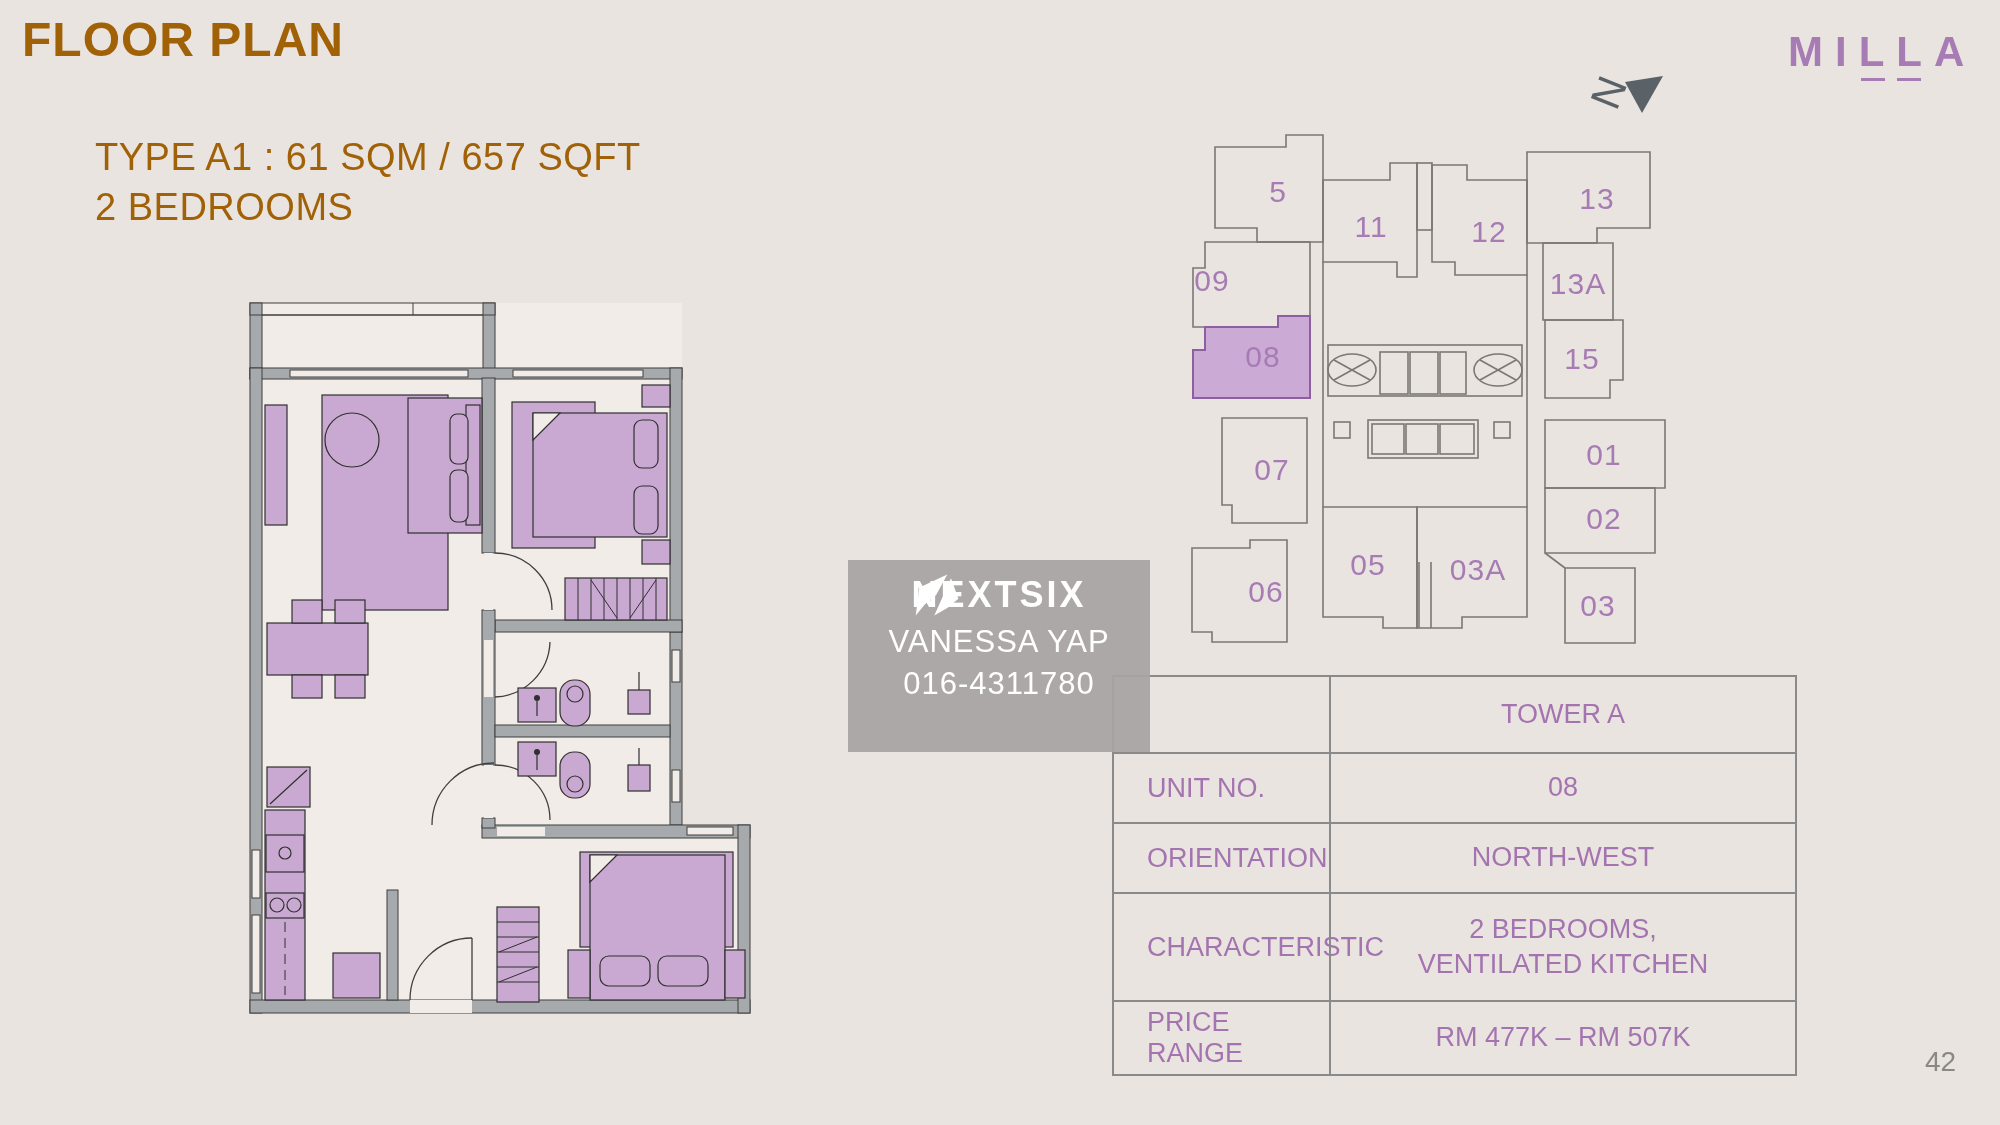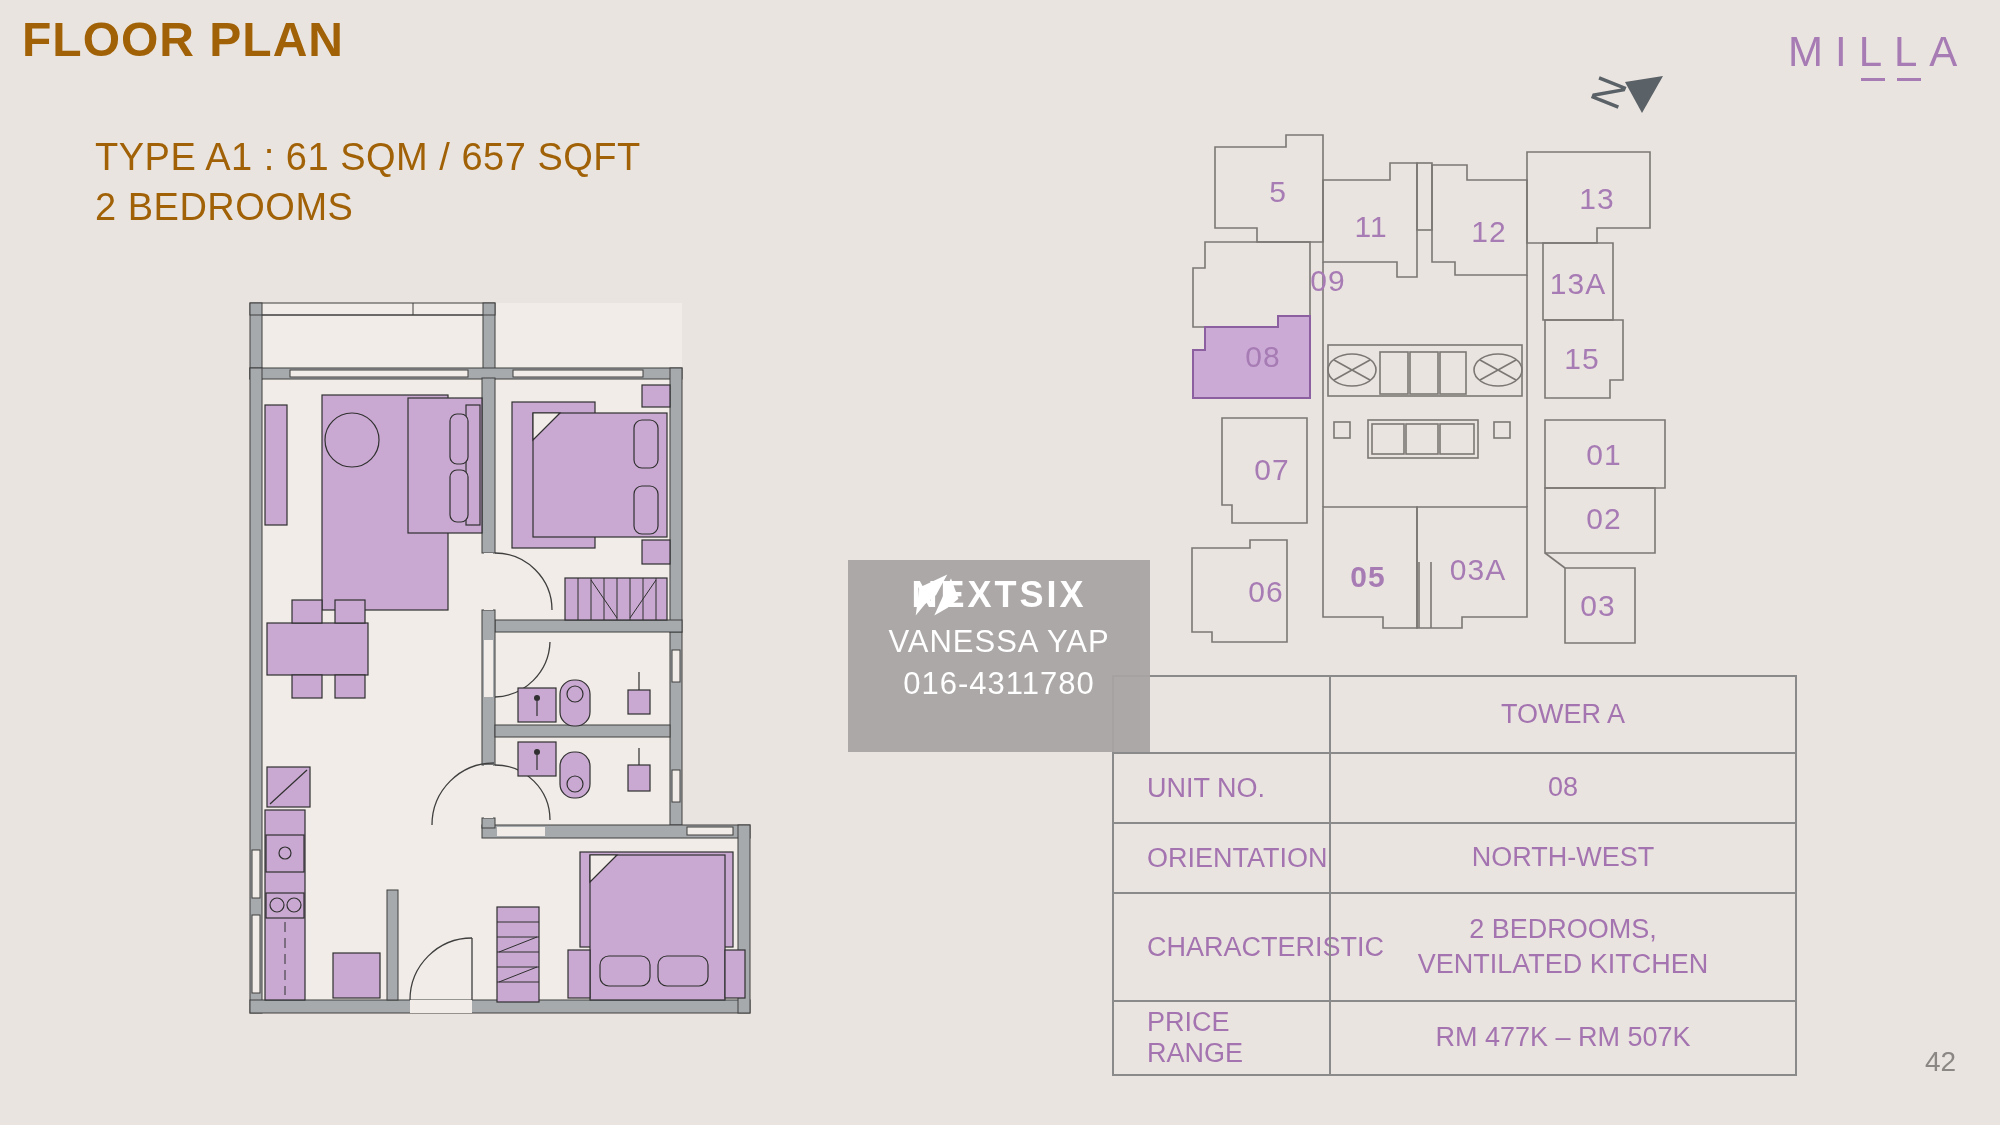--- a/index.html
+++ b/index.html
@@ -14,21 +14,21 @@
     left:22px;top:12px;font-size:48px;font-weight:bold;letter-spacing:1px;
     color:#a16207;
   }
   #subtitle{
     left:95px;top:132px;font-size:38px;color:#a16207;line-height:1.32;
     letter-spacing:0.5px;
   }
   
   #brand-logo{
     left:1788px;top:28px;width:180px;height:60px;color:#A77BB4;
-    font-size:42px;letter-spacing:12px;font-weight:400;
+    font-size:42px;letter-spacing:12px;font-weight:700;
   }
   #brand-logo .lbar{position:absolute;height:3px;width:24px;background:#A77BB4;top:50px;}
   
   #watermark{
     left:848px;top:560px;width:302px;height:192px;
     background:rgba(167,164,162,0.93);color:#fff;z-index:5;
     display:flex;flex-direction:column;align-items:center;
   }
   #watermark .logo-row{display:flex;align-items:center;margin-top:14px;gap:10px;}
   #watermark .agency{font-size:36px;font-weight:bold;letter-spacing:3px;}
@@ -117,29 +117,29 @@
     <line x1="1419" y1="562" x2="1419" y2="628"></line>
       <line x1="1431" y1="562" x2="1431" y2="628"></line>
   </g>
   <polygon points="1278,316 1310,316 1310,398 1193,398 1193,350 1205,350 1205,327 1278,327" fill="#CBABD6" stroke="#8B5FA0" stroke-width="2"></polygon>
 </svg>
 <div id="unit-labels">
     <span class="unit-label" style="left: 1278px; top: 192px;">5</span>
     <span class="unit-label" style="left: 1371px; top: 227px;">11</span>
     <span class="unit-label" style="left: 1489px; top: 232px;">12</span>
     <span class="unit-label" style="left: 1597px; top: 199px;">13</span>
-    <span class="unit-label" style="left: 1328px; top: 281px;">09</span>
+    <span class="unit-label" style="left: 1212px; top: 281px;">09</span>
     <span class="unit-label" style="left: 1578px; top: 284px;">13A</span>
     <span class="unit-label" style="left: 1263px; top: 357px;">08</span>
     <span class="unit-label" style="left: 1582px; top: 359px;">15</span>
     <span class="unit-label" style="left: 1272px; top: 470px;">07</span>
     <span class="unit-label" style="left: 1604px; top: 455px;">01</span>
     <span class="unit-label" style="left: 1604px; top: 519px;">02</span>
     <span class="unit-label" style="left: 1266px; top: 592px; text-align: right;">06</span>
-    <span class="unit-label" style="left: 1368px; top: 577px; font-weight: bold;">05</span>
+    <span class="unit-label" style="left: 1368px; top: 565px;">05</span>
     <span class="unit-label" style="left: 1478px; top: 570px; text-align: center;">03A</span>
     <span class="unit-label" style="left: 1598px; top: 606px;">03</span>
   </div>
 
 <svg id="floor-plan" style="left:225px;top:295px" width="545" height="725" viewBox="225 295 545 725">
 
   <rect x="250" y="303" width="432" height="710" fill="#F1ECE7"></rect>
   <rect x="682" y="825" width="68" height="188" fill="#F1ECE7"></rect>
 
   <g fill="#A6AAAD" stroke="#3F3F3F" stroke-width="1">

